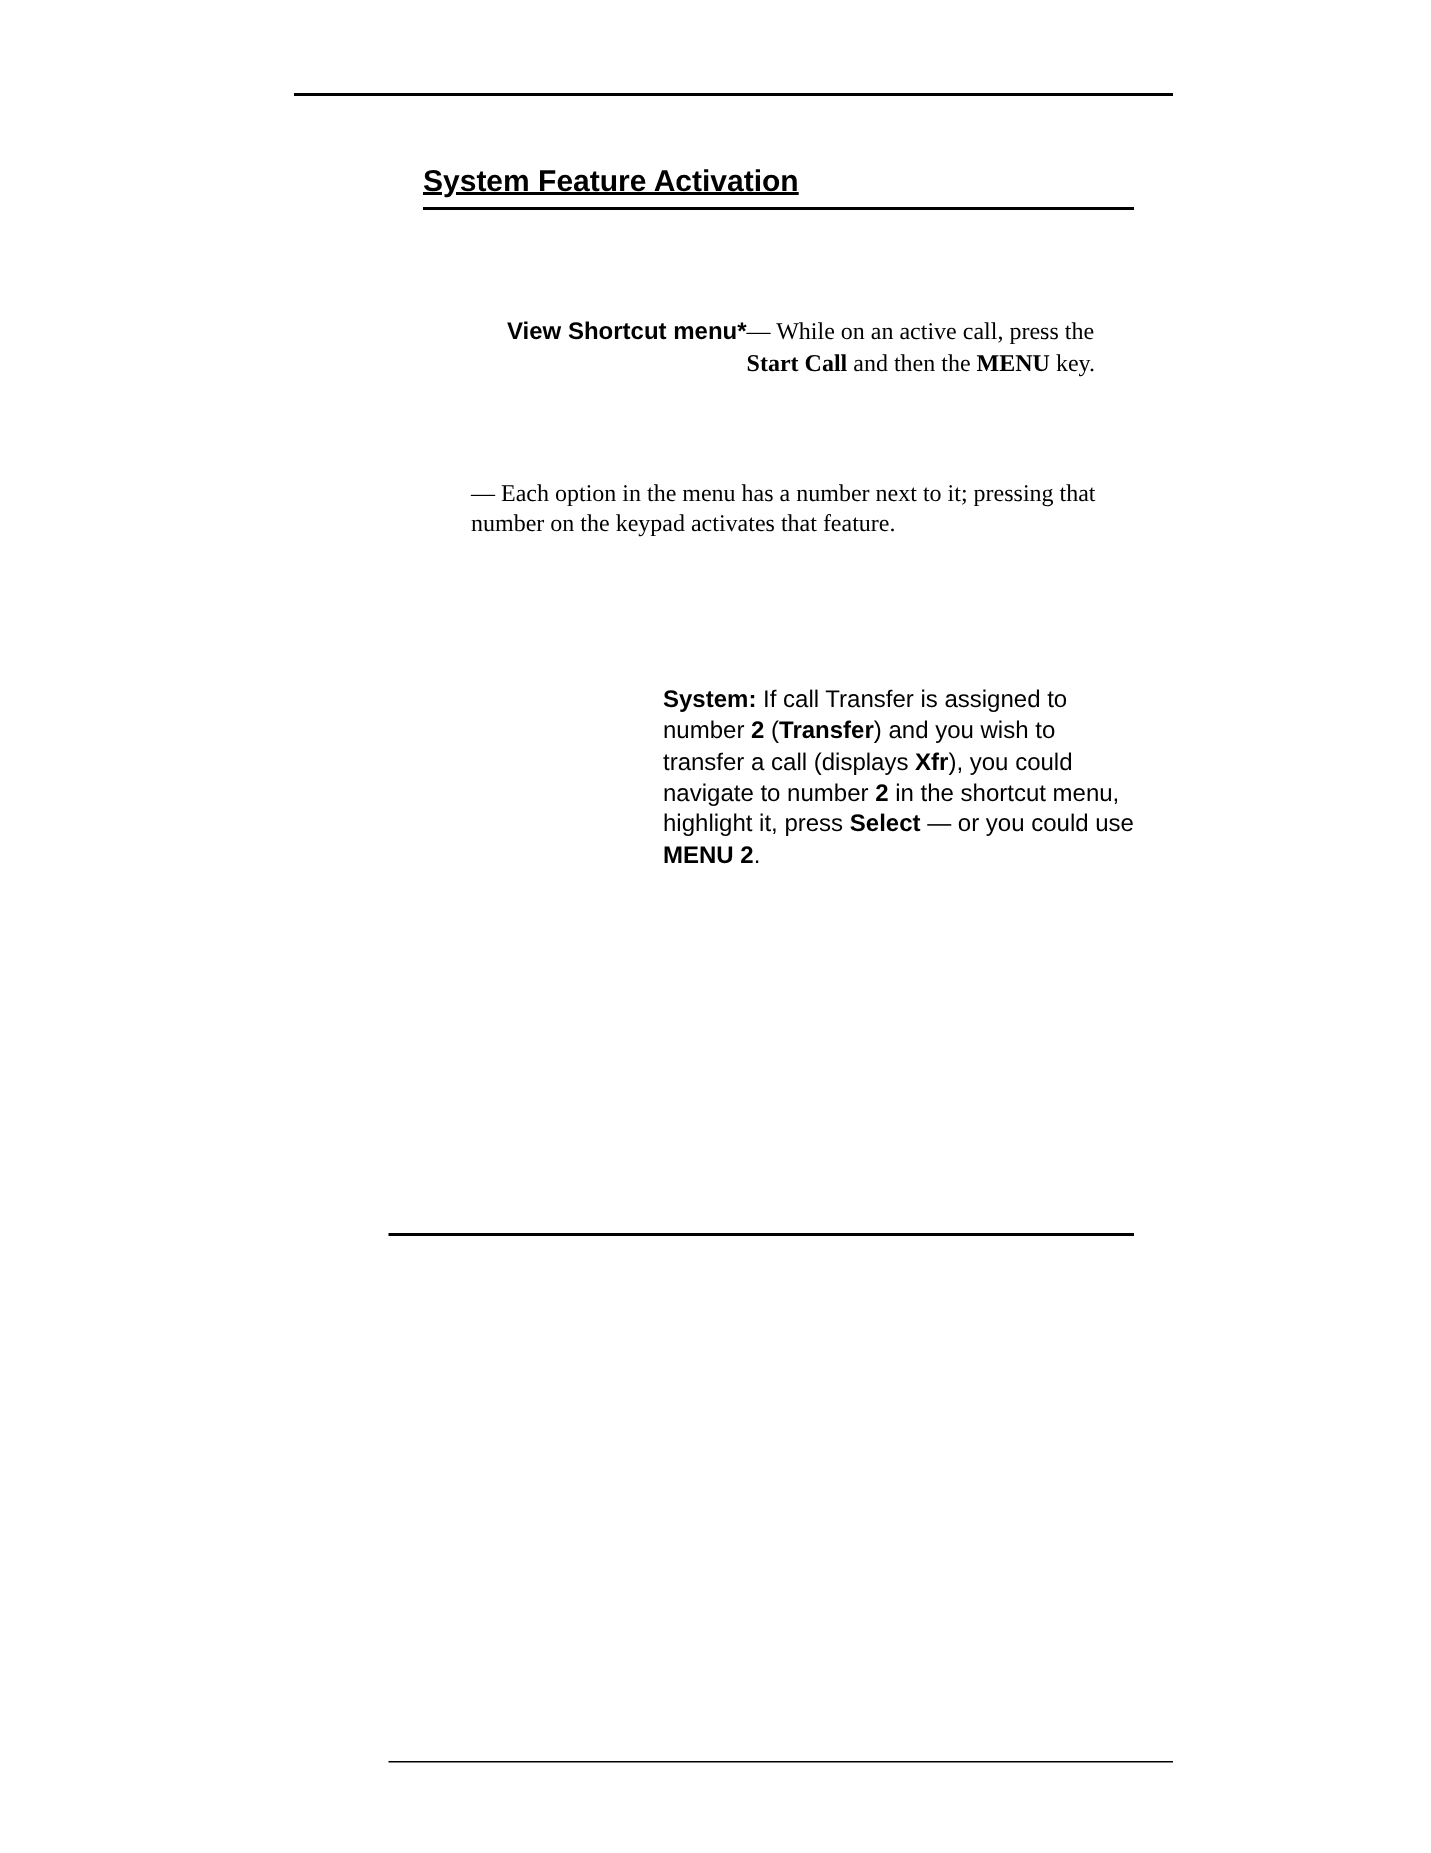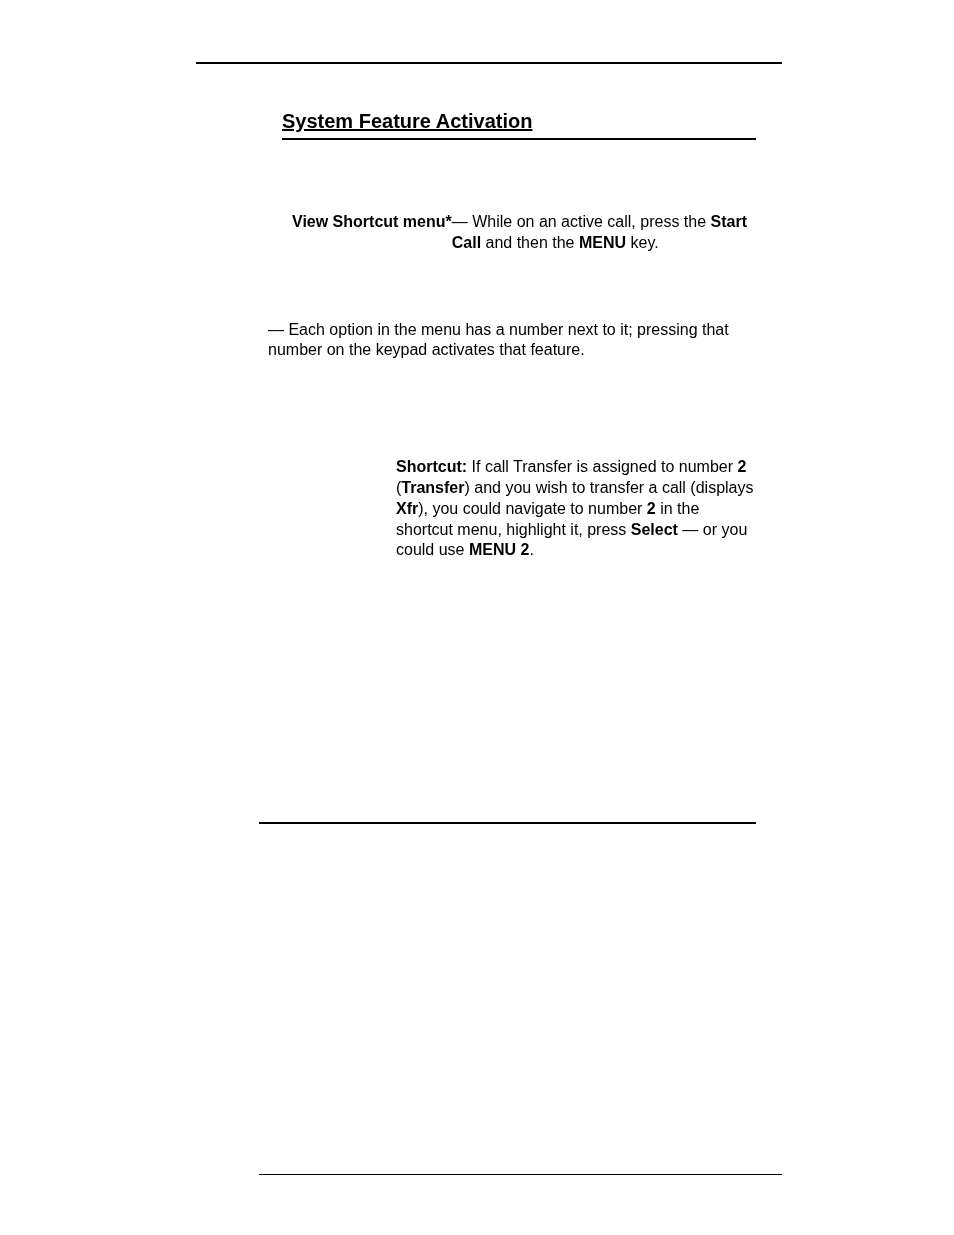--- a/index.html
+++ b/index.html
@@ -30,35 +30,36 @@
     border-bottom: 2px solid #000;
     padding-bottom: 4px;
   }
   .section-title {
     font-size: 20px;
     font-weight: bold;
     text-decoration: underline;
   }
   .content {
     margin-top: 30px;
-    margin-left: 72px;
+    margin-left: 118px;
     margin-right: 26px;
   }
   .block {
     margin-bottom: 12px;
   }
   .hang {
     display: flex;
   }
   .hang .label {
     flex: 0 0 auto;
     white-space: nowrap;
   }
   .hang .rest {
     flex: 1 1 auto;
+    font-family: Liberation Serif, serif;
   }
   .indent1 { margin-left: 24px; }
   .indent3 { margin-left: 172px; }
   .b { font-weight: bold; }
   .spacer-sm { height: 6px; }
   .spacer-md { height: 14px; }
   .spacer-lg { height: 28px; }
   .bottom-rule {
     position: absolute;
     left: 165px;
@@ -109,21 +110,21 @@
       <span class="rest">
         <span> — Each option in the menu has a number next to it; pressing that number on the keypad activates that feature.</span>
       </span>
     </div>
 
     <div class="spacer-lg"></div>
     <div class="spacer-lg"></div>
     <div class="spacer-lg"></div>
 
     <div class="block" style="margin-left:128px;">
-      <span class="b">Shortcut:</span>
+      <span class="b">System:</span>
       <span> If call Transfer is assigned to number </span><span class="b">2</span><span> (</span><span class="b">Transfer</span><span>) and you wish to transfer a call (displays </span><span class="b">Xfr</span><span>), you could navigate to number </span><span class="b">2</span><span> in the shortcut menu, highlight it, press </span><span class="b">Select</span><span> — or you could use </span><span class="b">MENU</span><span> </span><span class="b">2</span><span>.</span>
     </div>
 
   </div>
 
   <div class="bottom-rule" style="top:822px;"></div>
 
   <div class="footer-rule"></div>
 
 </div>

